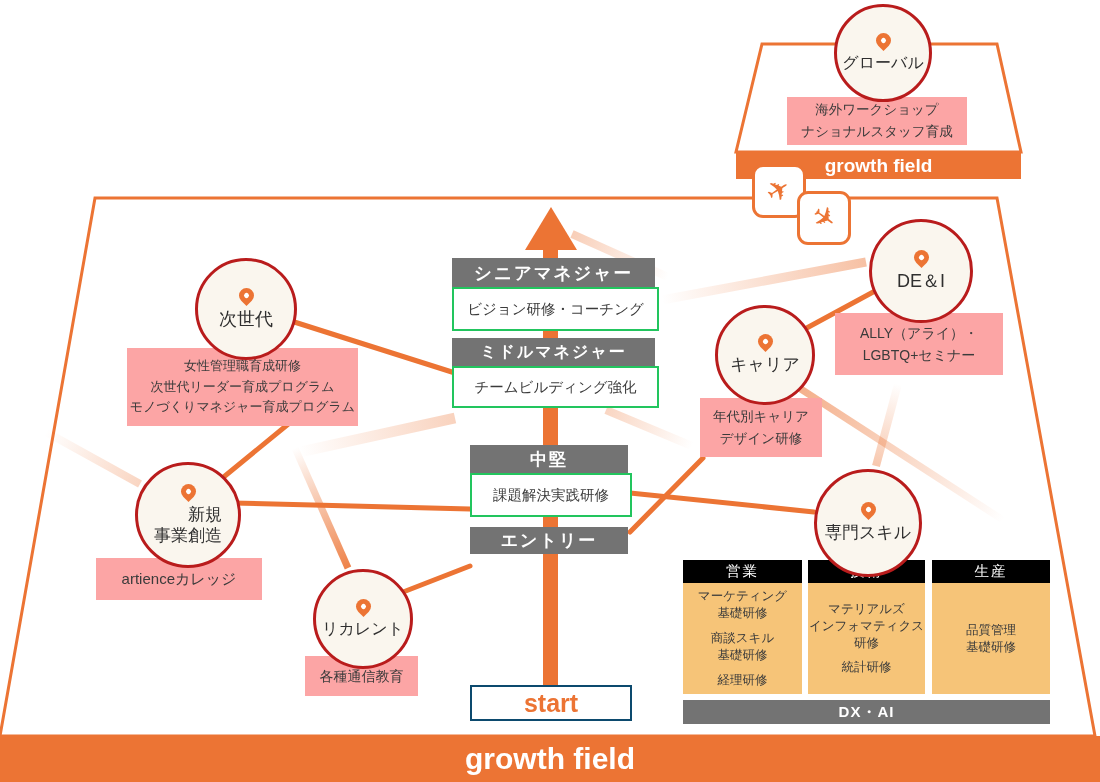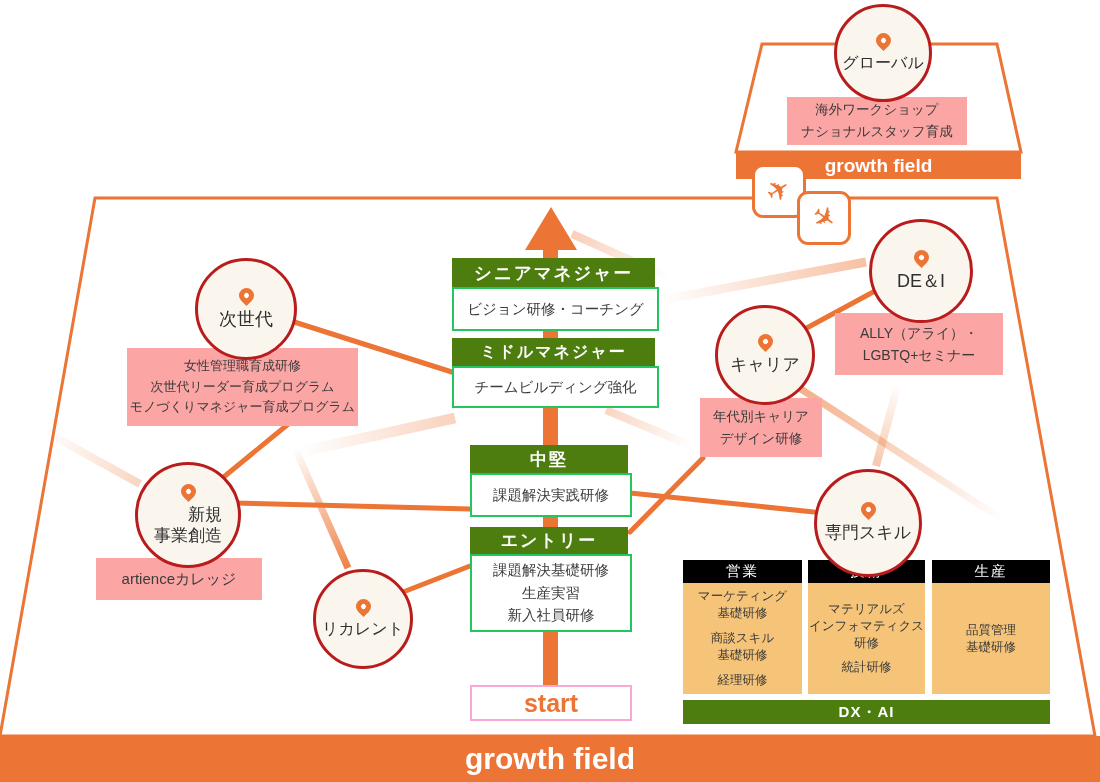--- a/index.html
+++ b/index.html
@@ -1,21 +1,21 @@
 <!DOCTYPE html>
 <html><head>
 <meta charset="utf-8">
 <style>
   html,body{margin:0;padding:0;background:#ffffff;}
   #stage{position:relative;width:1100px;height:782px;overflow:hidden;background:#ffffff;
          font-family:"Liberation Sans","DejaVu Sans",sans-serif;color:#3b3b3b;}
   svg.base{position:absolute;left:0;top:0;z-index:0;}
   .lightbox{position:absolute;background:#fca5a5;color:#3b3b3b;display:flex;align-items:center;
             justify-content:center;text-align:center;white-space:pre-line;z-index:2;line-height:1.6;}
-  .box-hdr{position:absolute;background:#4d7c0f;color:#ffffff;font-weight:bold;display:flex;
+  .box-hdr{position:absolute;background:#737373;color:#ffffff;font-weight:bold;display:flex;
            align-items:center;justify-content:center;letter-spacing:2px;z-index:3;}
   .box-body{position:absolute;background:#ffffff;border:2px solid #22c55e;color:#3b3b3b;display:flex;
             align-items:center;justify-content:center;text-align:center;white-space:pre-line;
             line-height:1.55;z-index:3;}
   .circle{position:absolute;background:#FAF6EE;border:3px solid #b91c1c;border-radius:50%;
           display:flex;flex-direction:column;align-items:center;justify-content:center;
           color:#2f2f2f;text-align:right;white-space:pre-line;z-index:4;line-height:1.25;}
   .pin{width:15px;height:15px;background:#EC7434;border-radius:50% 50% 50% 0;
        transform:rotate(-45deg);position:relative;margin-bottom:5px;flex:0 0 auto;}
   .pin::after{content:"";position:absolute;left:4.7px;top:4.7px;width:5.6px;height:5.6px;
@@ -23,21 +23,21 @@
   .bar{position:absolute;background:#EC7434;color:#ffffff;font-weight:bold;display:flex;
        align-items:center;justify-content:center;z-index:3;}
   .plane-sq{position:absolute;width:48px;height:48px;background:#ffffff;border:3px solid #EC7434;
        border-radius:11px;display:flex;align-items:center;justify-content:center;z-index:5;}
   .plane{color:#EC7434;font-size:28px;line-height:1;}
   .colhdr{position:absolute;background:#000000;color:#ffffff;font-weight:normal;font-size:14.5px;
        display:flex;align-items:center;justify-content:center;letter-spacing:2px;z-index:3;}
   .colbody{position:absolute;background:#F6C478;color:#3b3b3b;font-size:12.5px;line-height:1.35;
        display:flex;flex-direction:column;align-items:center;justify-content:center;gap:8px;
        text-align:center;white-space:pre-line;z-index:3;}
-  .startbox{position:absolute;background:#ffffff;border:2px solid #f9a8d4;color:#EC7434;
+  .startbox{position:absolute;background:#ffffff;border:2px solid #0c4a6e;color:#EC7434;
        font-weight:bold;font-size:25px;display:flex;align-items:center;justify-content:center;z-index:3;}
 </style>
 </head>
 <body>
 
 <div id="stage">
 
   <svg class="base" width="1100" height="782" viewBox="0 0 1100 782">
     <defs>
       <linearGradient id="gr1" gradientUnits="userSpaceOnUse" x1="348" y1="568" x2="295" y2="448">
@@ -135,25 +135,20 @@
   <div class="box-hdr" style="left:470px;top:445px;width:158px;height:28px;font-size:17px;">
     <span>中堅</span>
   </div>
   <div class="box-body" style="left:470px;top:473px;width:158px;height:40px;font-size:14.5px;">
     <span>課題解決実践研修</span>
   </div>
 
   <div class="box-hdr" style="left:470px;top:527px;width:158px;height:27px;font-size:17px;">
     <span>エントリー</span>
   </div>
-  <div class="box-body" style="left:470px;top:554px;width:158px;height:74px;font-size:14.5px;">
-    <span>課題解決基礎研修
-生産実習
-新入社員研修</span>
-  </div>
 
   <div class="startbox" style="left:470px;top:685px;width:158px;height:32px;">
     <span>start</span>
   </div>
 
   <div class="lightbox" style="left:127px;top:348px;width:231px;height:78px;font-size:13px;">
     <span>女性管理職育成研修
 次世代リーダー育成プログラム
 モノづくりマネジャー育成プログラム</span>
   </div>
@@ -164,20 +159,23 @@
 
   <div class="lightbox" style="left:96px;top:558px;width:166px;height:42px;font-size:15px;">
     <span>artienceカレッジ</span>
   </div>
   <div class="circle" style="left:135px;top:462px;width:100px;height:100px;font-size:17px;">
     <span class="pin"></span>
     <span>新規
 事業創造</span>
   </div>
 
+  <div class="lightbox" style="left:305px;top:656px;width:113px;height:40px;font-size:14px;">
+    <span>各種通信教育</span>
+  </div>
   <div class="circle" style="left:313px;top:569px;width:94px;height:94px;font-size:16px;">
     <span class="pin"></span>
     <span>リカレント</span>
   </div>
 
   <div class="lightbox" style="left:700px;top:398px;width:122px;height:59px;font-size:13.5px;">
     <span>年代別キャリア
 デザイン研修</span>
   </div>
   <div class="circle" style="left:715px;top:305px;width:94px;height:94px;font-size:17px;">

